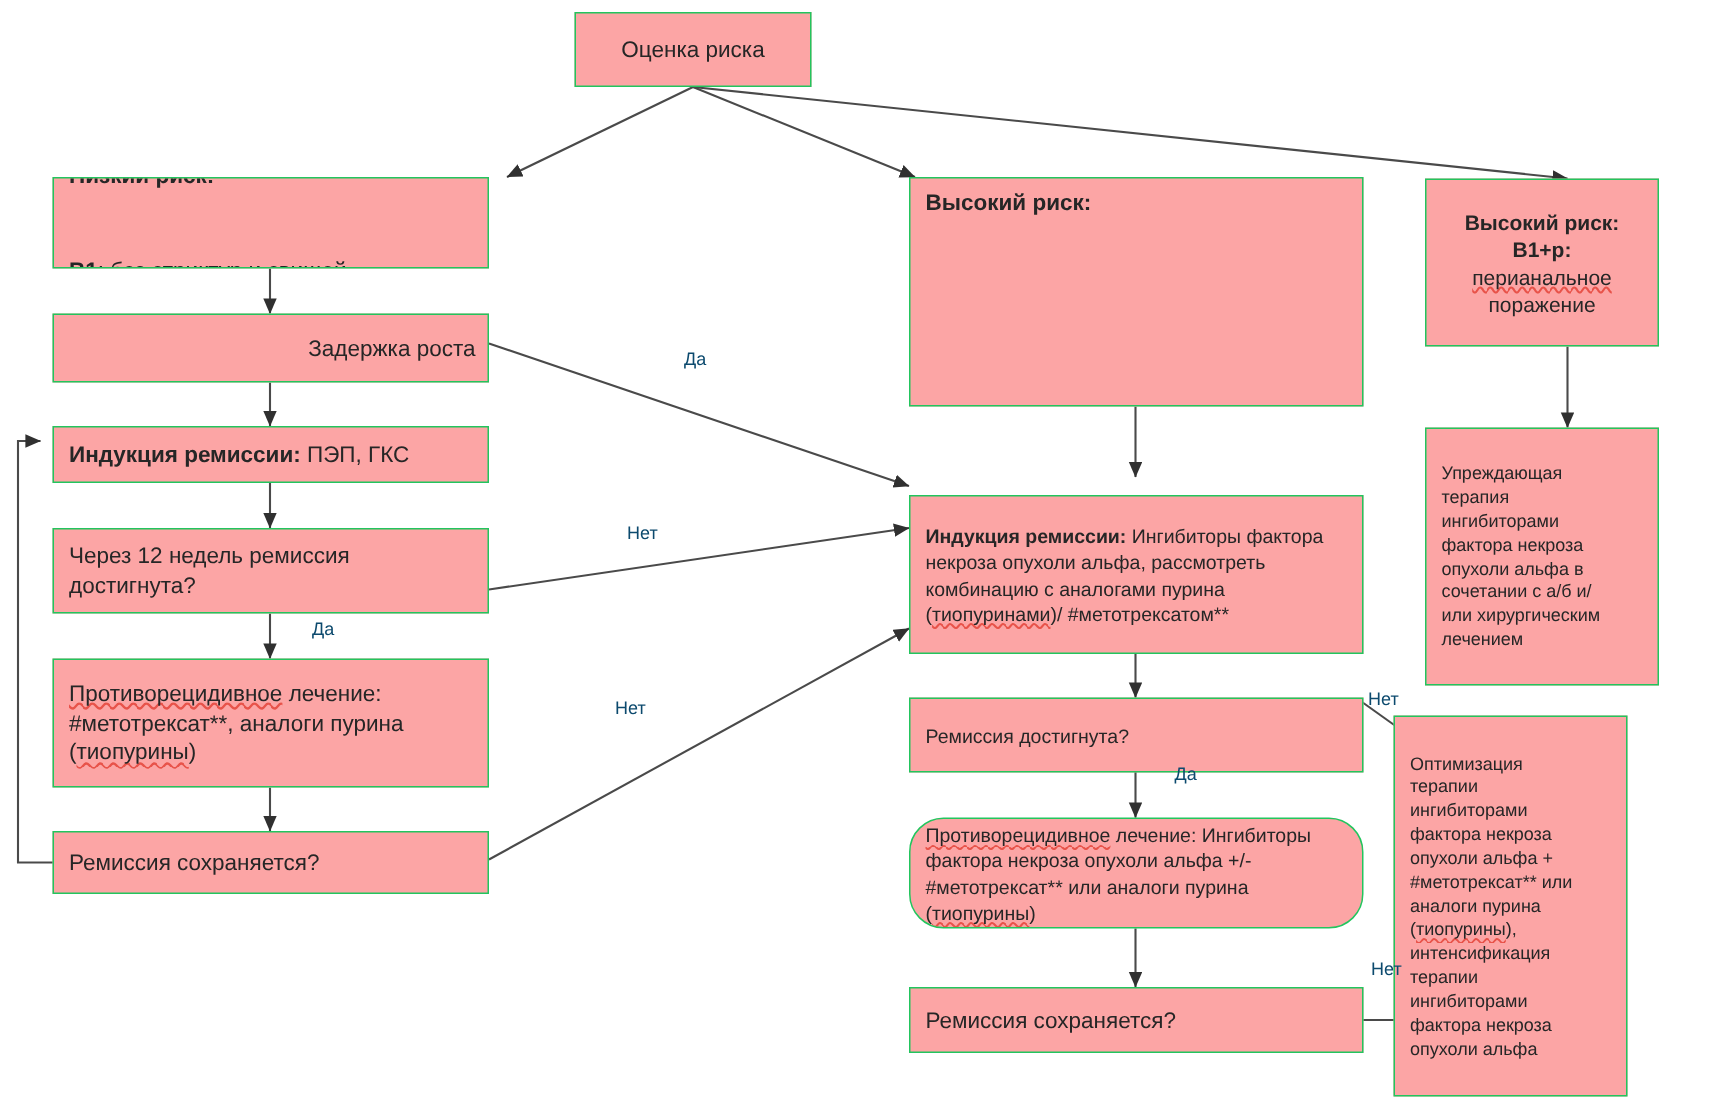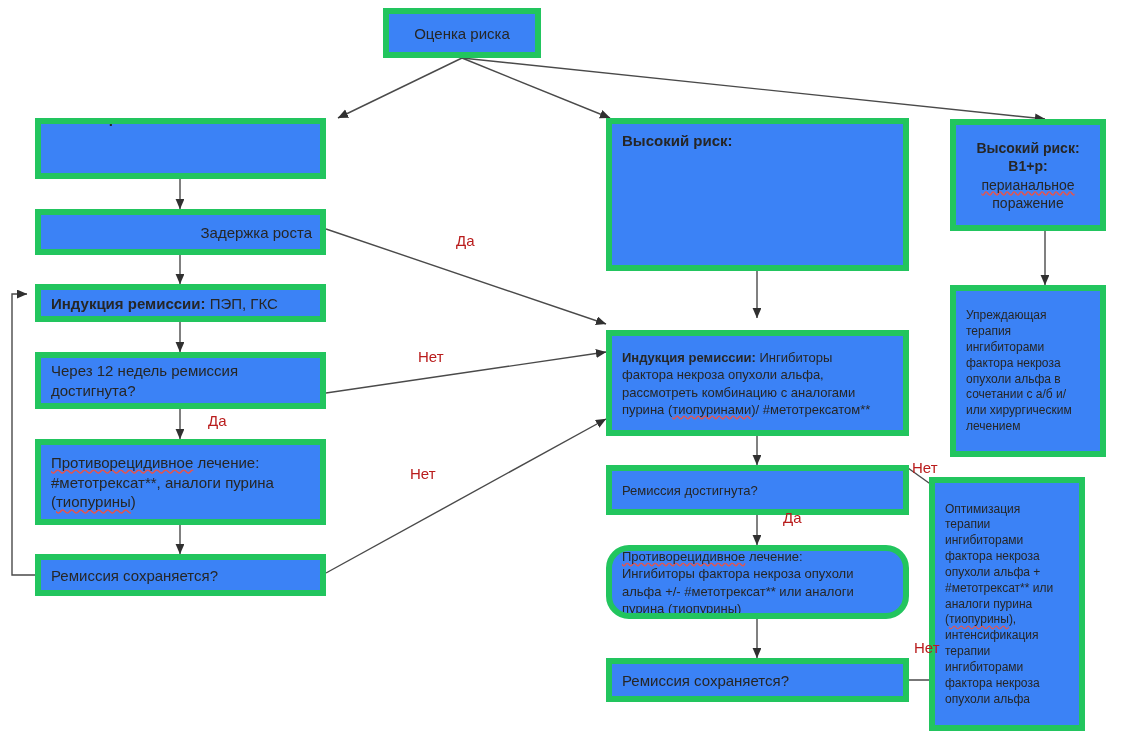--- a/index.html
+++ b/index.html
@@ -22,22 +22,22 @@
     position: absolute;
     left: 0;
     top: 0;
     width: 1141px;
     height: 741px;
     pointer-events: none;
   }
   .node {
     position: absolute;
     box-sizing: border-box;
-    border: 6px solid #22c55e;
-    background: #3b82f6;
+    border: 1px solid #22c55e;
+    background: #fca5a5;
     color: #262626;
     line-height: 1.32;
     overflow: hidden;
   }
   .node .txt {
     display: block;
     white-space: pre-wrap;
   }
   .pad-l { padding: 7px 25px 6px 10px; gap: 43px; }
   .pad-c { padding: 7px 8px 6px 8px; text-align: center; }
@@ -48,22 +48,22 @@
   .vcenter {
     display: flex;
     flex-direction: column;
     justify-content: center;
   }
   .b { font-weight: bold; }
   .sq { text-decoration: underline; text-decoration-color: #e8534a;
         text-decoration-style: wavy; text-decoration-skip-ink: none; }
   .edge-label {
     position: absolute;
-    font-size: 15px;
-    color: #b91c1c;
+    font-size: 12px;
+    color: #0c4a6e;
     white-space: nowrap;
   }
 </style>
 </head>
 <body>
 
 <div id="canvas">
 
   <svg id="edges" viewBox="0 0 1141 741" xmlns="http://www.w3.org/2000/svg">
     <defs>

